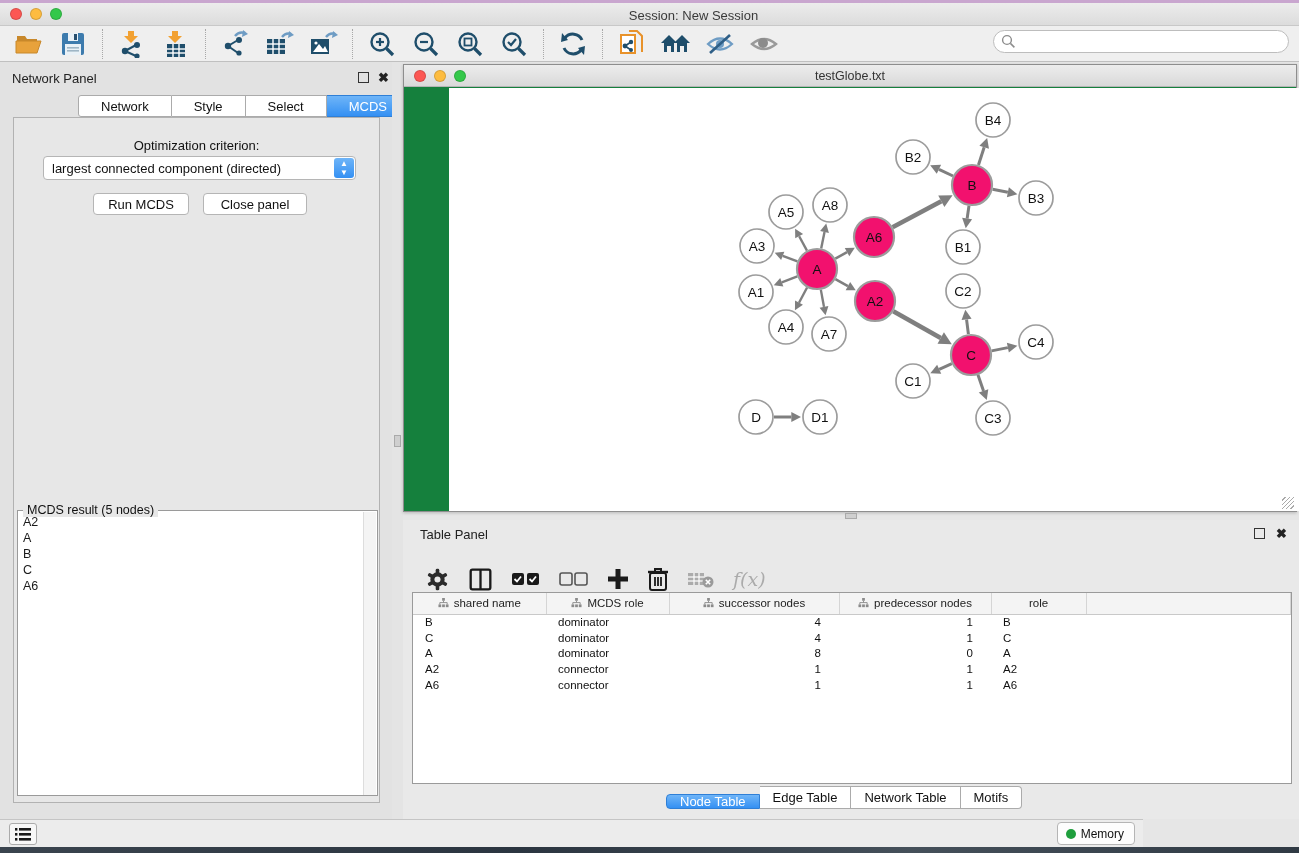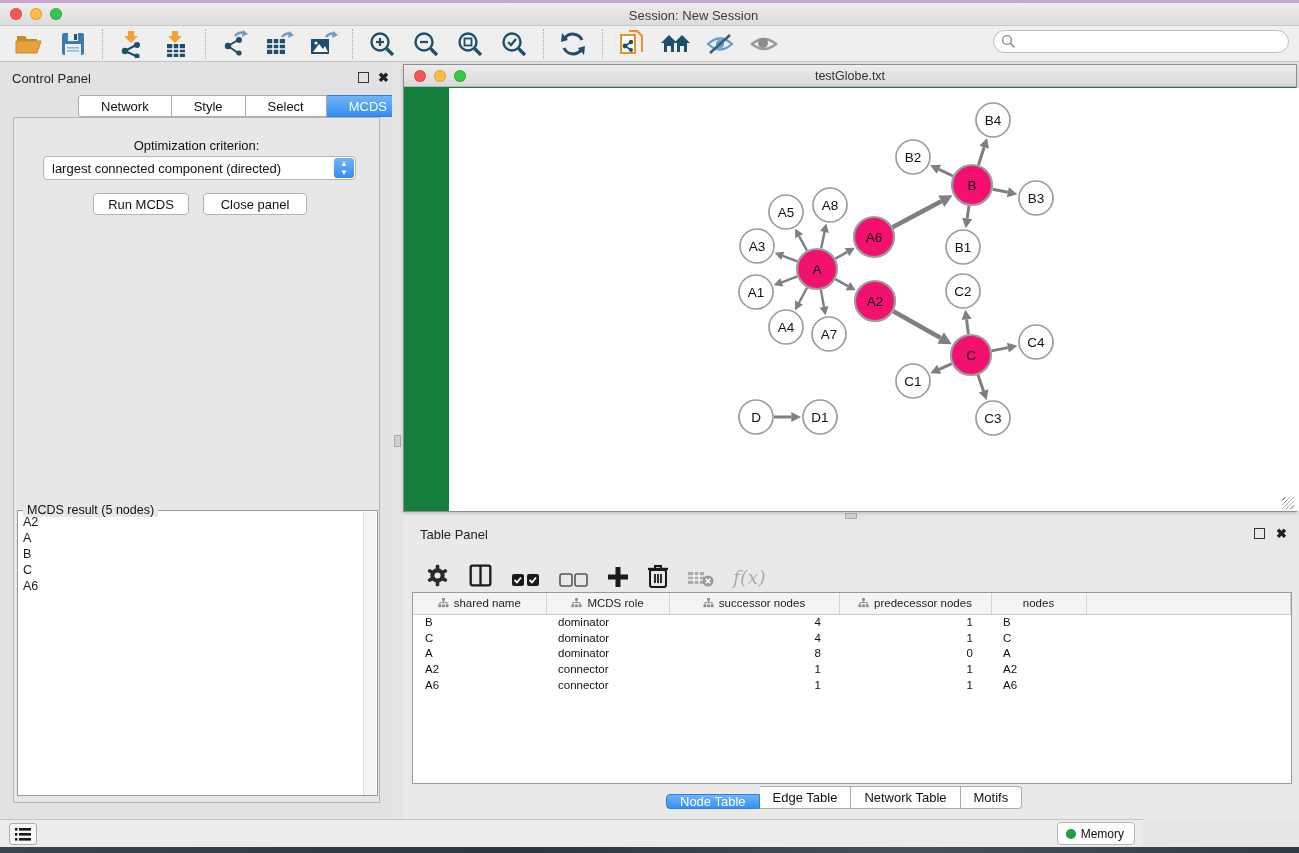--- a/index.html
+++ b/index.html
@@ -65,22 +65,22 @@
     background:linear-gradient(#EDEDED,#D9D9D9); border-bottom:1px solid #B5B5B5; }
   .nw-title { position:absolute; width:100%; text-align:center; top:4px; font-size:12.5px; color:#333; }
   .nw-canvas { position:absolute; left:1px; top:23px; width:890px; height:423px; background:#fff;margin-left:44px; }
   .grip { position:absolute; right:2px; bottom:2px; width:12px; height:12px;
     background:repeating-linear-gradient(135deg,transparent,transparent 2px,#AAA 2px,#AAA 3px); }
   .h-splitter-handle { position:absolute; left:845px; top:513px; width:12px; height:6px; background:#CFCFCF; border:1px solid #AAA; }
 
   
   .table-panel { position:absolute; left:403px; top:520px; width:896px; height:299px; background:#E9E9E9; }
   .tp-title { position:absolute; left:17px; top:7px; font-size:13px; color:#222; }
-  .tp-toolbar { position:absolute; left:10px; top:30px; width:878px; height:38px;
-    display:flex; align-items:flex-end; gap:18px; padding-left:12px; }
+  .tp-toolbar { position:absolute; left:10px; top:40px; width:878px; height:38px;
+    display:flex; align-items:center; gap:18px; padding-left:12px; }
   .tp-table { position:absolute; left:9px; top:72px; width:880px; height:192px; background:#fff; border:1px solid #9A9A9A; }
   table.node-table { border-collapse:collapse; width:100%; table-layout:fixed; font-size:11.5px; }
   .node-table th { height:21px; background:#F4F4F4; border-bottom:1px solid #C9C9C9; border-right:1px solid #D5D5D5;
     font-weight:normal; color:#222; text-align:center; position:relative; }
   .node-table th .hdr-inner { display:flex; align-items:center; justify-content:center; gap:5px; }
   .node-table td { height:15.8px; padding:0 4px; color:#111; border:none; white-space:nowrap; overflow:hidden; }
   .al { text-align:left; padding-left:12px !important; }
   .ar { text-align:right; padding-right:18px !important; }
   .tp-tabs { position:absolute; left:263px; top:266px; display:flex; height:23px; }
   .tp-tab { padding:0 13px; background:#fff; border:1px solid #ABABAB; border-left:none; font-size:13px;
@@ -285,21 +285,21 @@
           <circle cx="6" cy="6" r="4.4" stroke="#8C8C8C" stroke-width="1.4" fill="none"></circle>
           <line x1="9.4" y1="9.4" x2="13.4" y2="13.4" stroke="#8C8C8C" stroke-width="1.5"></line>
         </svg>
     </span>
     <input type="text" placeholder="" style="">
   </div>
 </div>
 
 <div class="cpanel">
   <div class="cp-header">
-    <span class="cp-title">Control Panel</span>
+    <span class="cp-title">Network Panel</span>
     <span class="panel-float" style="left:358px; top:10px;"></span>
     <span class="panel-close" style="left:378px; top:10px;">✖</span>
   </div>
   <div class="cp-tabs">
     <span class="cp-tab">Network</span>
     <span class="cp-tab">Style</span>
     <span class="cp-tab">Select</span>
     <span class="cp-tab active">MCDS</span>
   </div>
   <div class="cp-content">
@@ -594,21 +594,21 @@
                   <path d="M6 3 v2 M2 7 v-2 h8 v2" stroke="#8A8A8A" fill="none"></path>
                   <rect x="0.5" y="7" width="3" height="3" fill="#8A8A8A"></rect>
                   <rect x="4.5" y="7" width="3" height="3" fill="#8A8A8A"></rect>
                   <rect x="8.5" y="7" width="3" height="3" fill="#8A8A8A"></rect>
                 </svg>
                 <span>predecessor nodes</span>
               </span>
             </th>
           <th>
               <span class="hdr-inner">
-                <span>nodes</span>
+                <span>role</span>
               </span>
             </th>
           <th></th>
         </tr>
       </thead>
       <tbody>
         <tr>
           <td class="al">B</td>
             <td class="al" style="padding-left:15px">dominator</td>
             <td class="ar">4</td>

